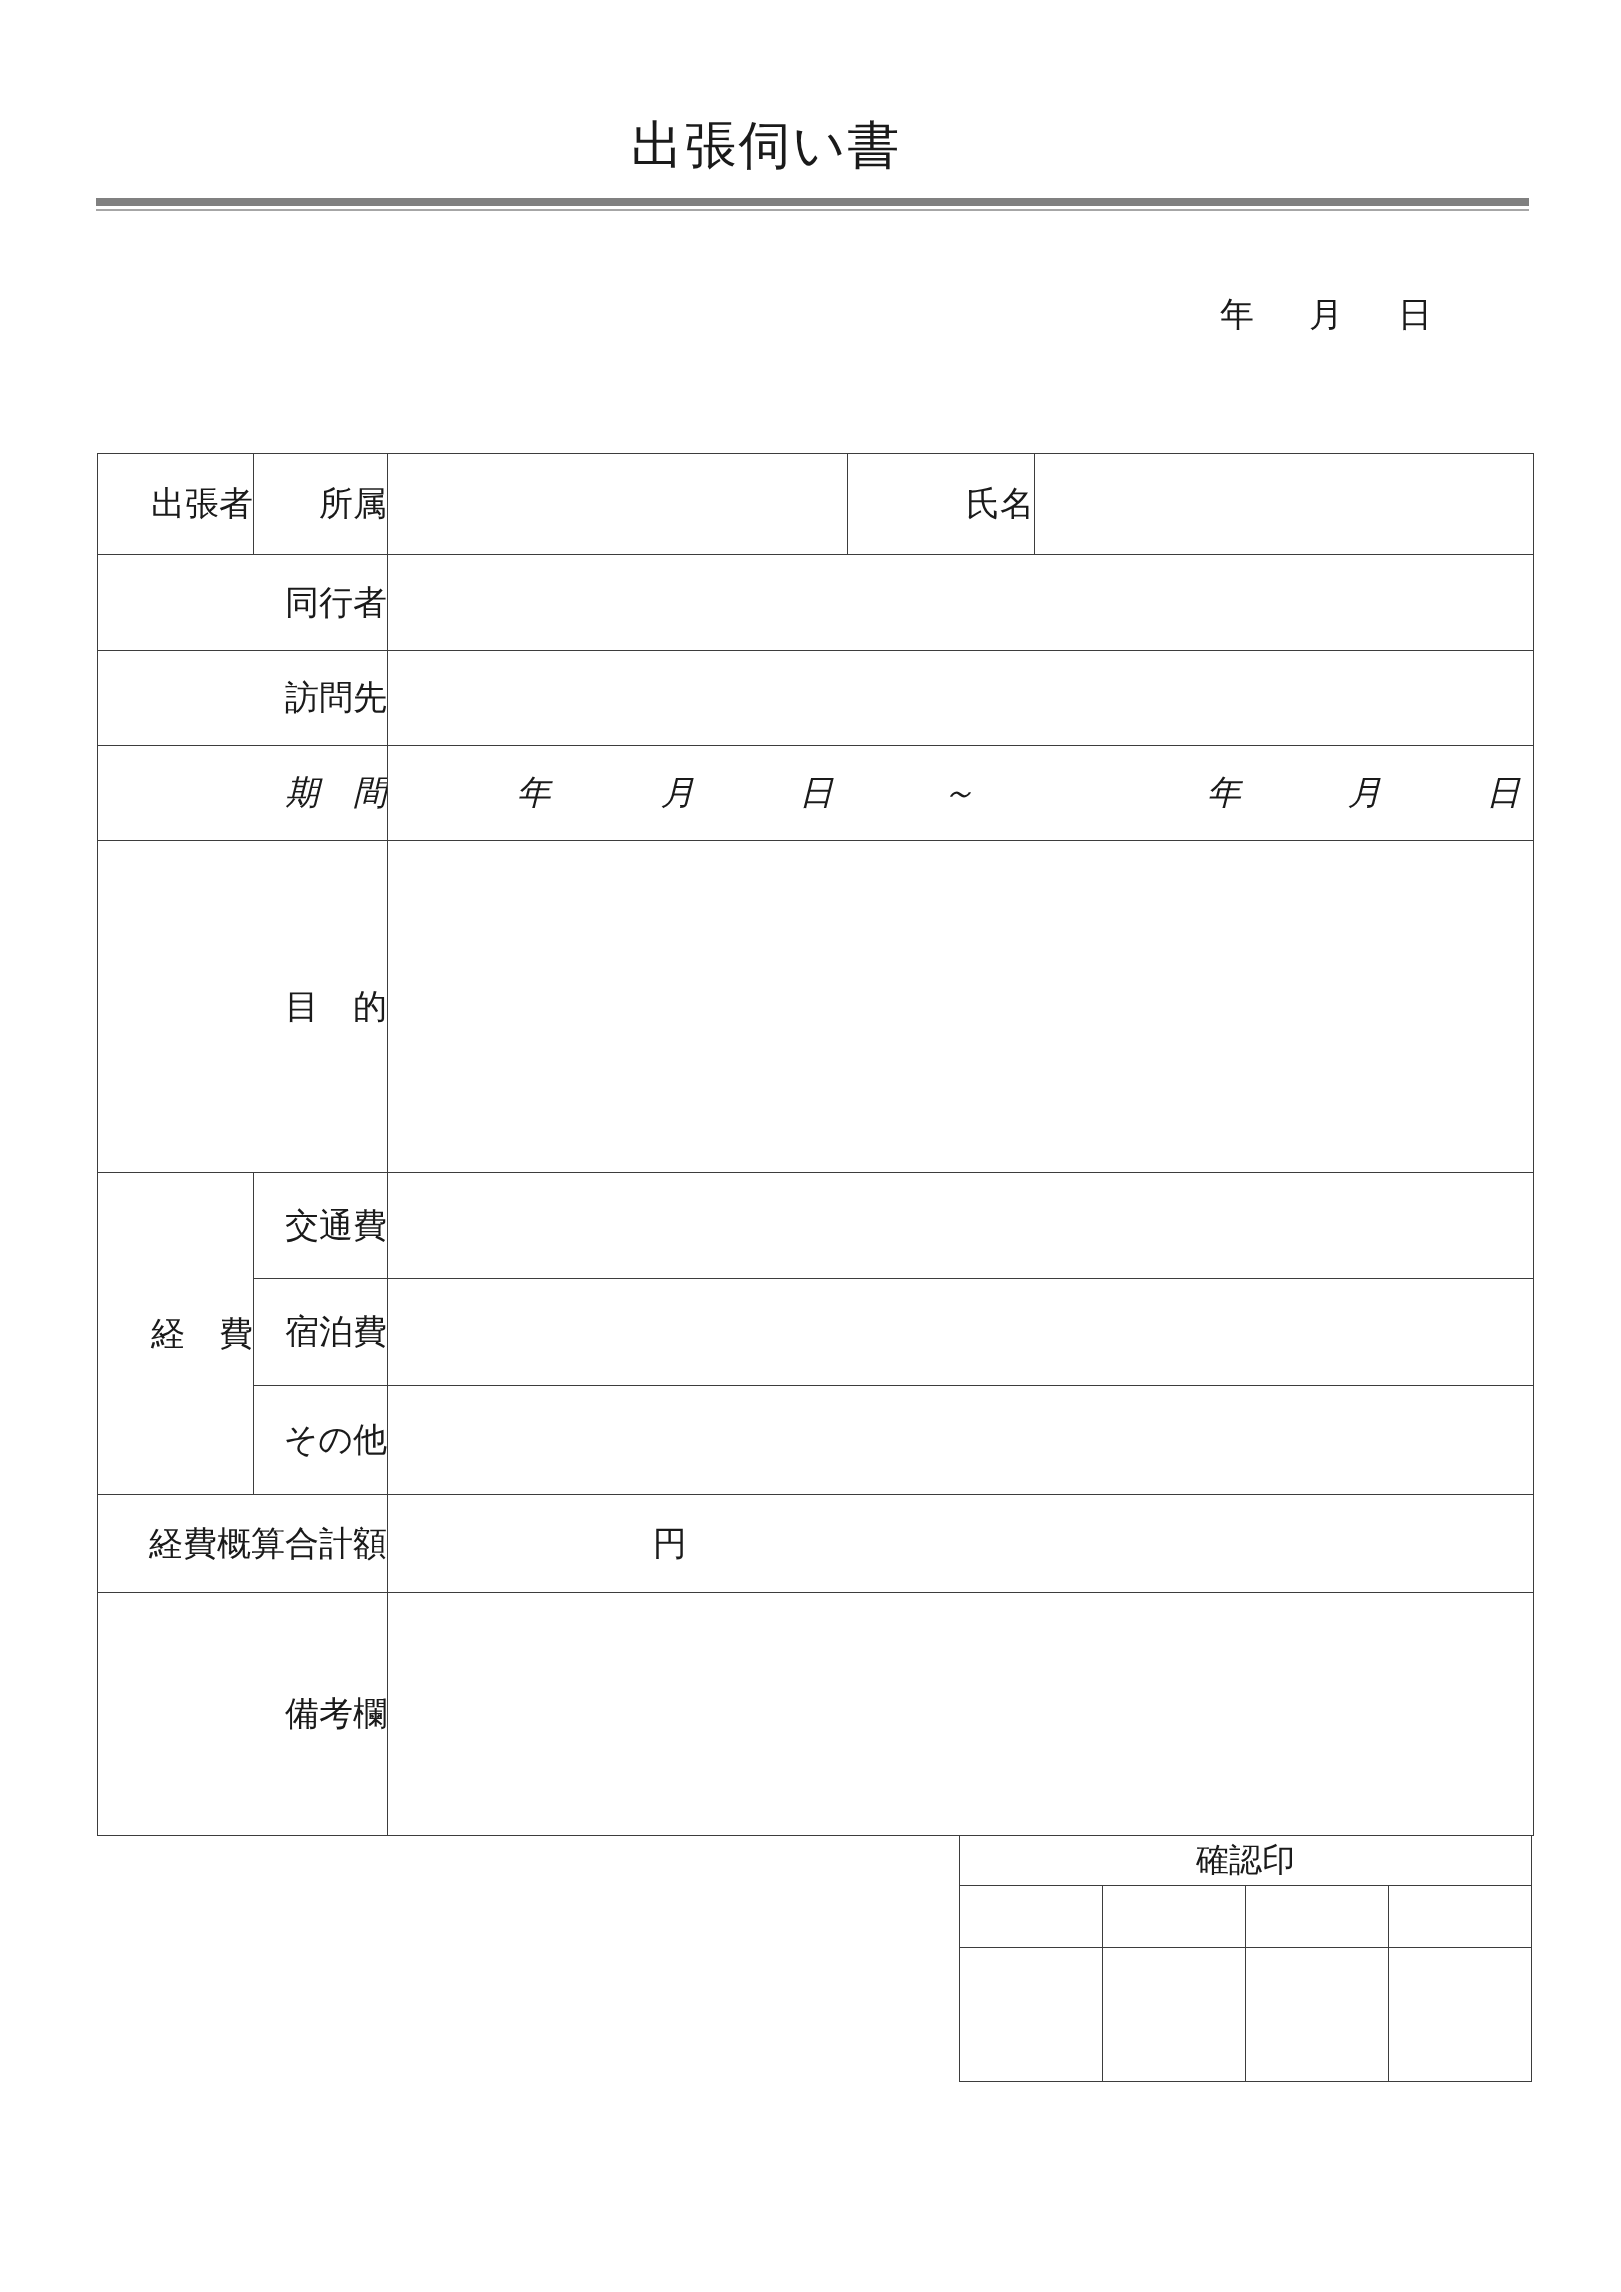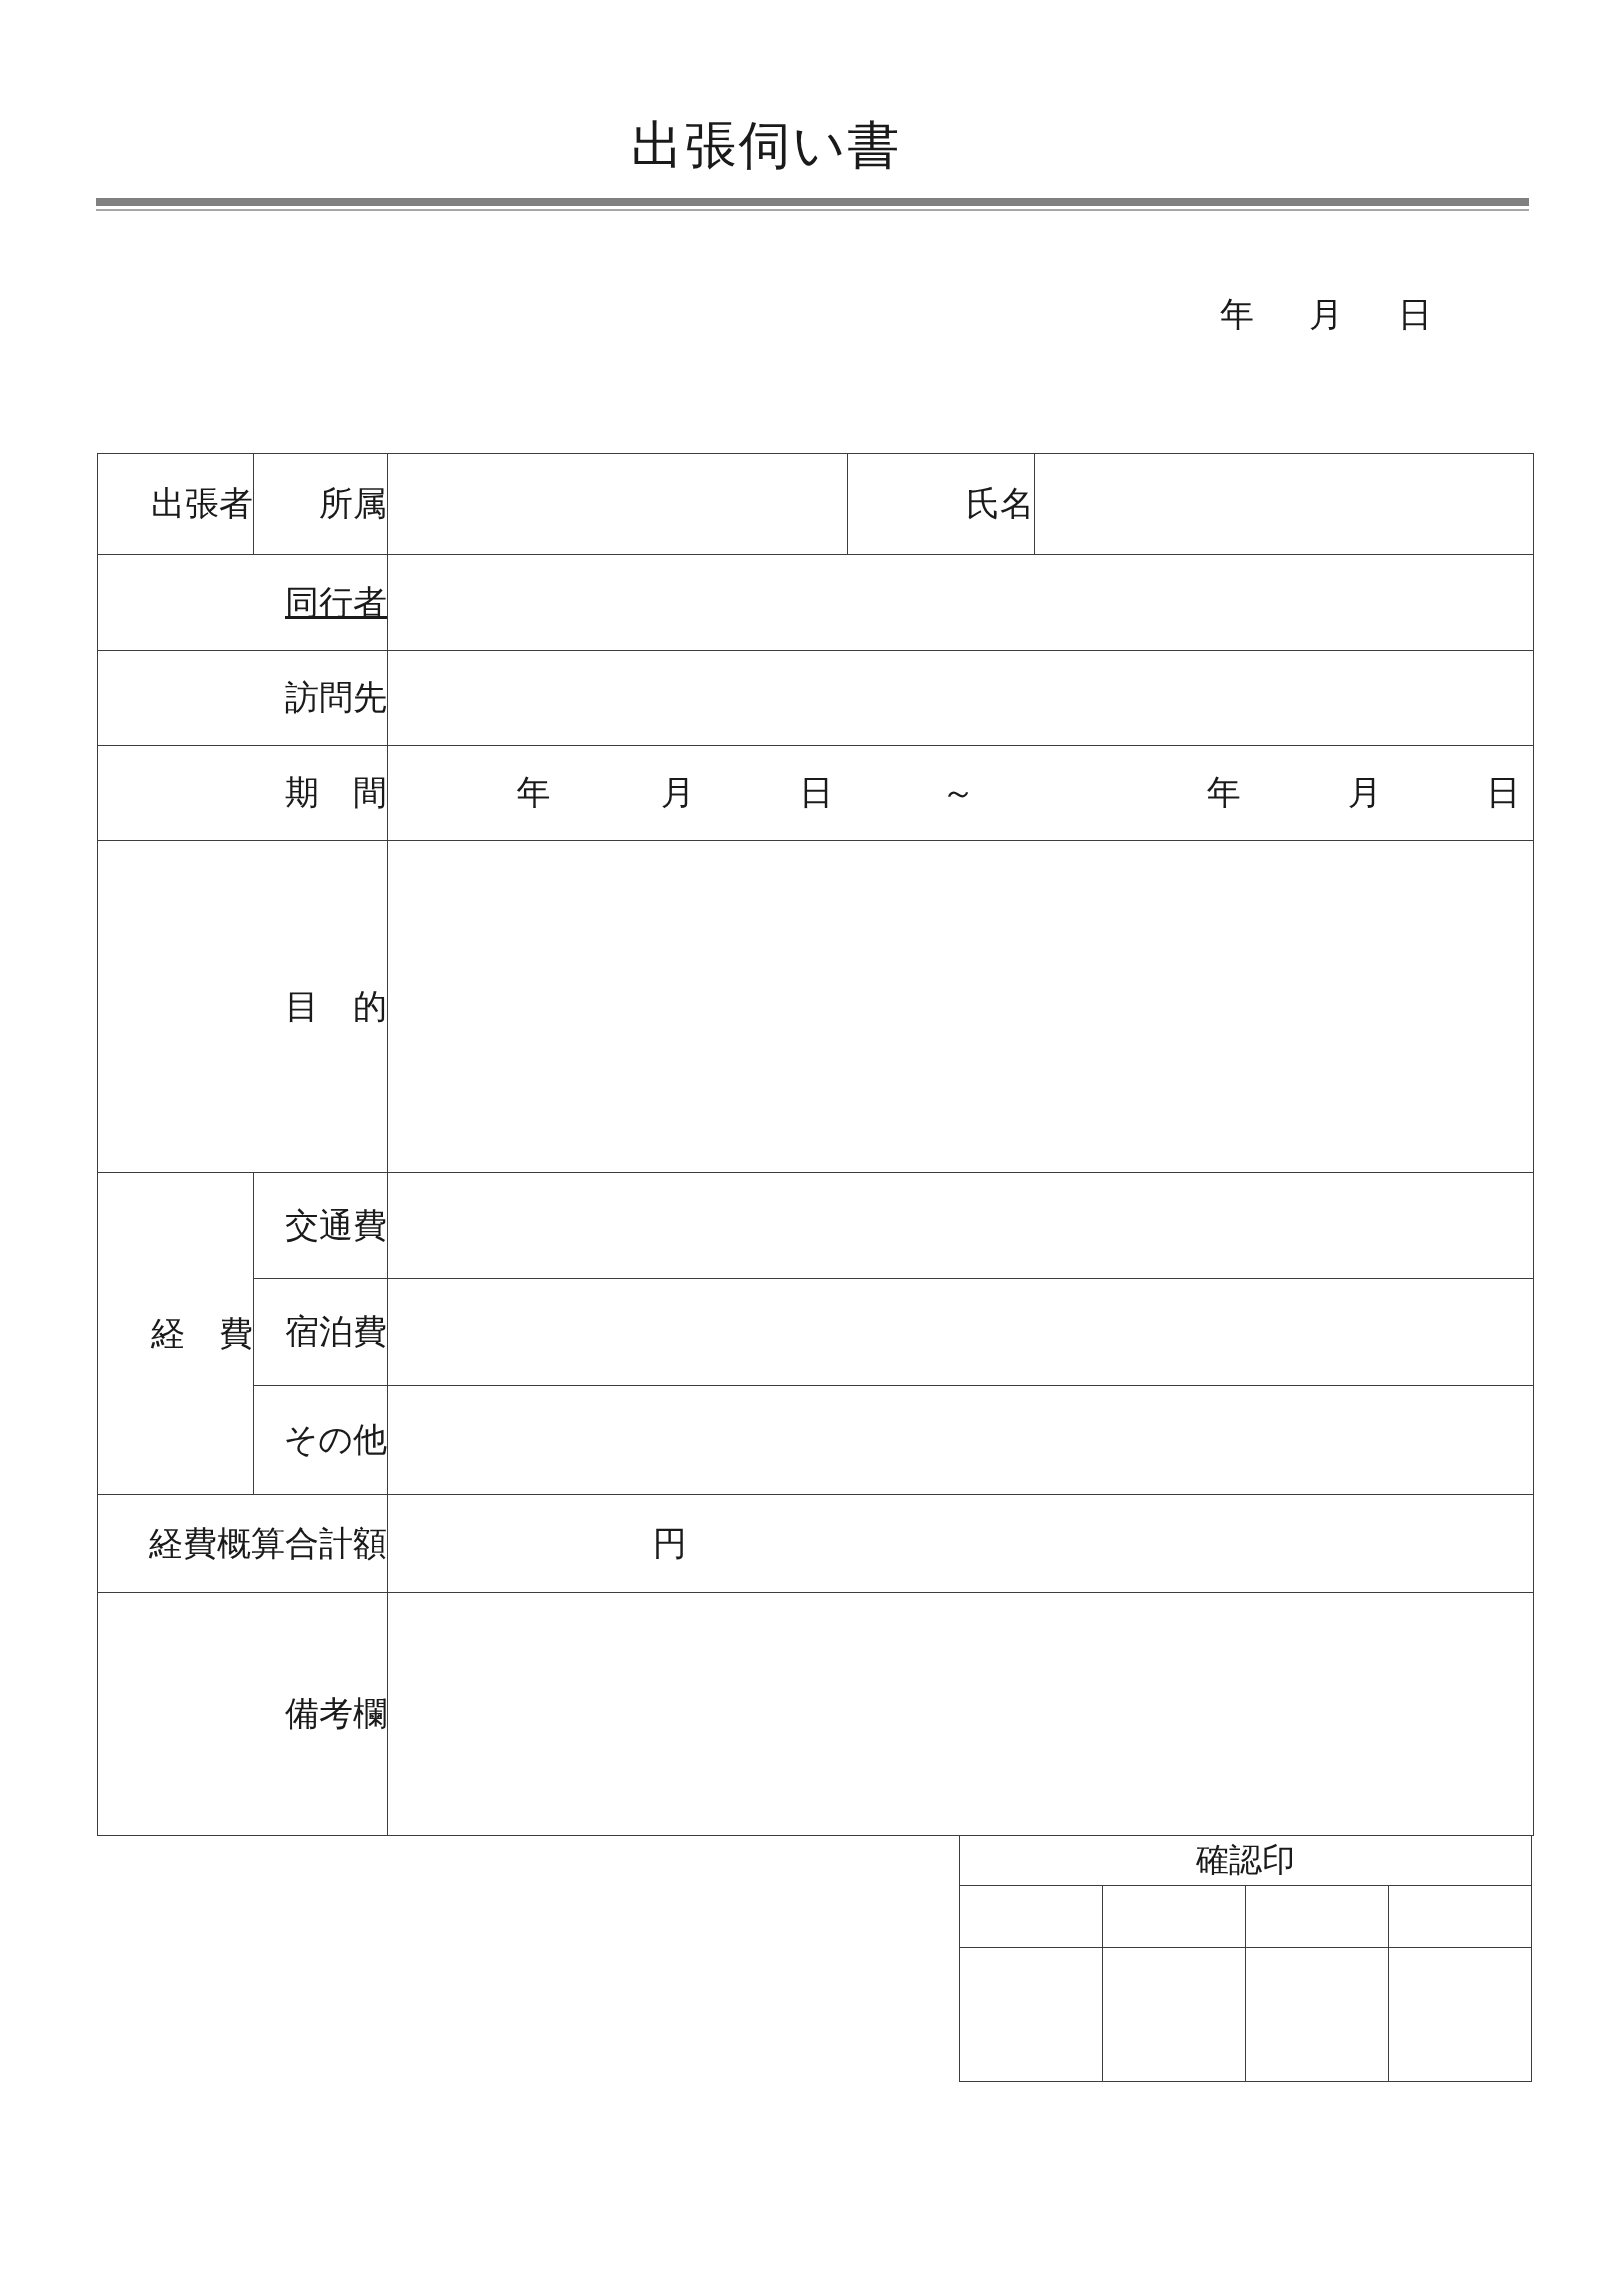--- a/index.html
+++ b/index.html
@@ -24,22 +24,22 @@
     position:absolute; top:292px; right:100px;
     display:flex; gap:55px; font-size:34px;
   }
 
   table { border-collapse:collapse; table-layout:fixed; }
   .main-table { position:absolute; left:97px; top:453px; width:1437px; }
   .main-table td {
     border:1.8px solid #3d3d3d; text-align:right; vertical-align:middle;
     font-size:34px; font-weight:400; overflow:hidden;
   }
-  .r1  { height:101px; } .r2  { height:96px;text-decoration:underline; } .r3  { height:95px; }
-  .r4  { height:95px; } .r5  { height:332px; } .r6  { height:106px; }
+  .r1  { height:101px; } .r2  { height:96px; } .r3  { height:95px; }
+  .r4  { height:95px;font-style:italic; } .r5  { height:332px; } .r6  { height:106px; }
   .r7  { height:107px;font-family:Liberation Mono, monospace; } .r8  { height:109px; } .r9  { height:98px;font-family:Liberation Serif, serif; }
   .r10 { height:243px;margin-top:9px; }
 
   td.rel { position:relative; }
   .abs-char {
     position:absolute; top:50%; transform:translate(-50%,-50%);
     font-size:34px; white-space:nowrap;
   }
 
   .seal-table { position:absolute; left:959px; top:1835px; width:573px; }

